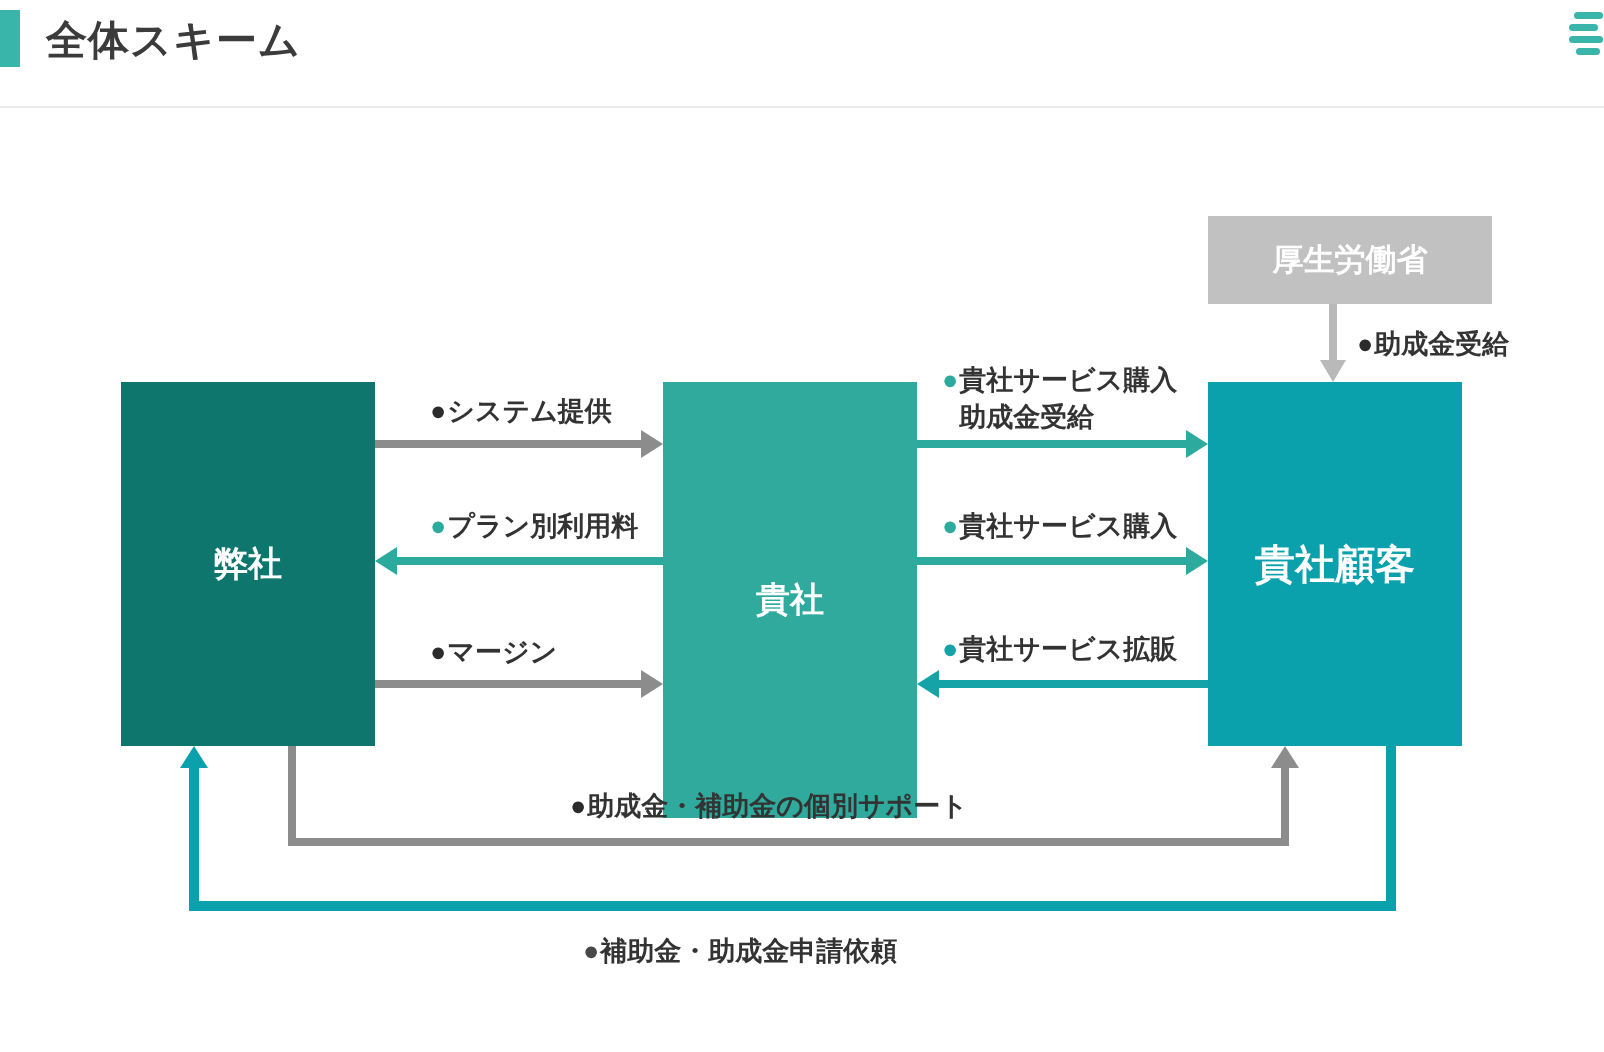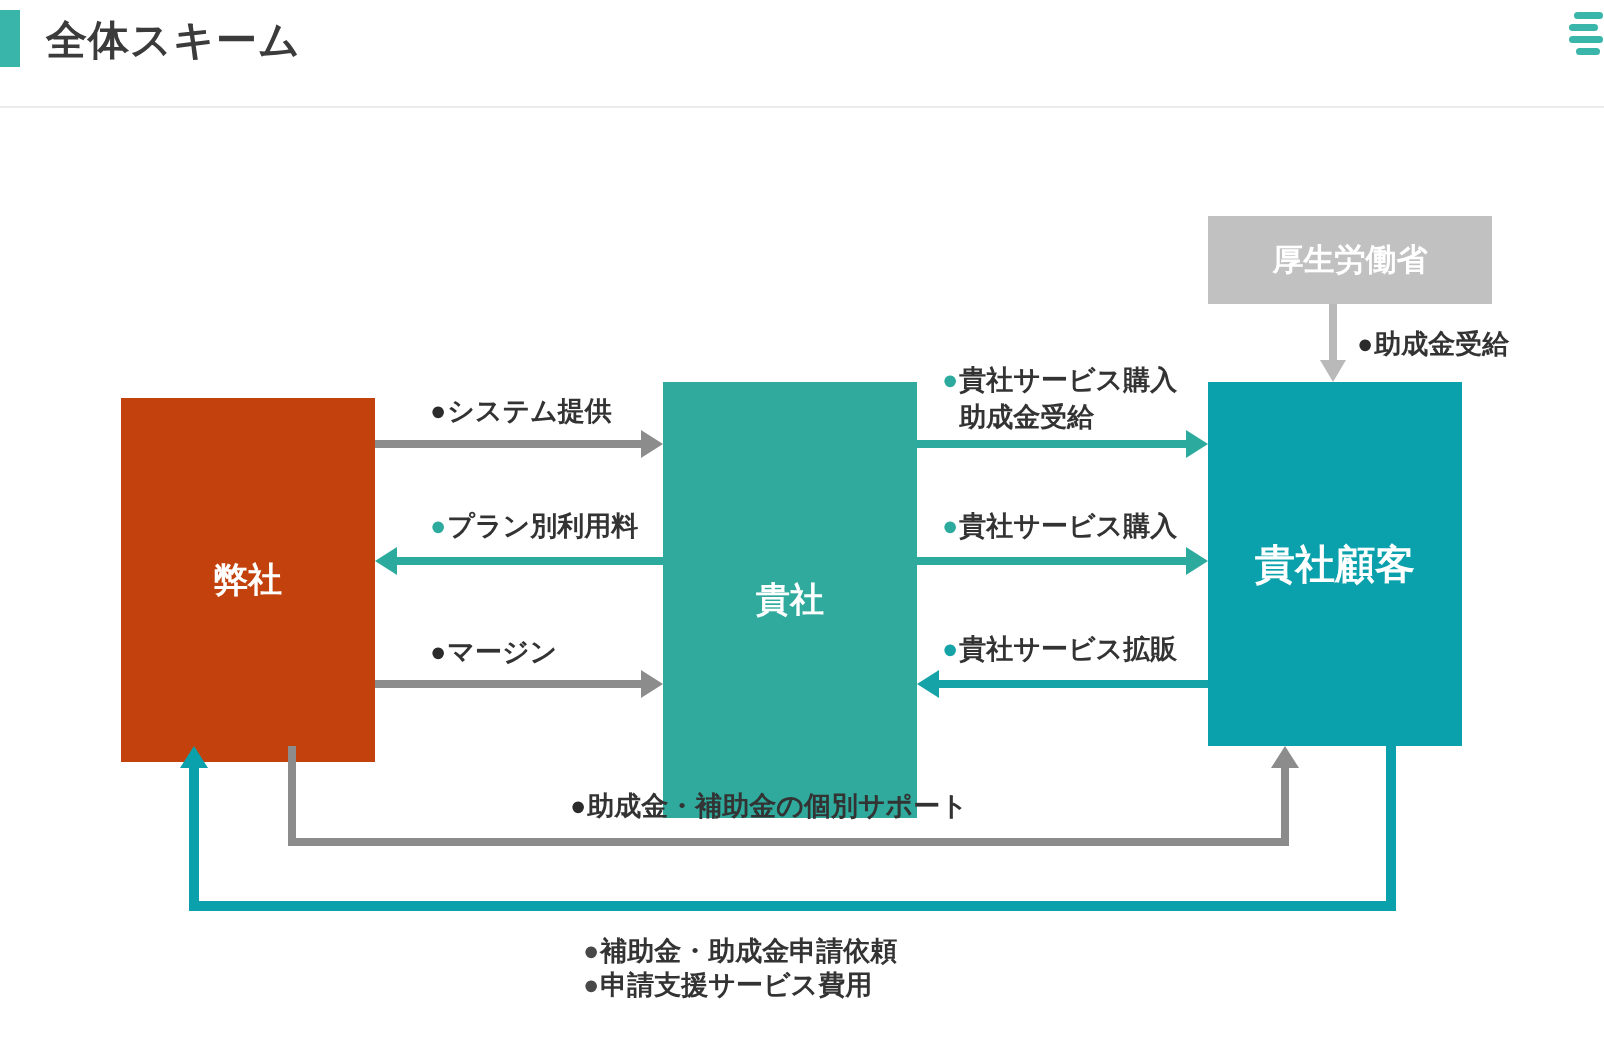--- a/index.html
+++ b/index.html
@@ -15,21 +15,21 @@
   .logo{position:absolute;right:6px;top:8px;display:flex;align-items:center;}
   .logo-mark{display:flex;flex-direction:column;gap:5px;width:36px;margin-right:9px;margin-top:4px;}
   .logo-mark .bar{height:7px;border-radius:4px;background:#3ab5a9;}
   .logo-mark .b1{width:29px;margin-left:5px;}
   .logo-mark .b2{width:29px;margin-left:0;}
   .logo-mark .b3{width:34px;margin-left:0;}
   .logo-mark .b4{width:24px;margin-left:7px;}
   .logo-text{font-size:45px;font-weight:bold;color:#3b4045;white-space:nowrap;letter-spacing:0px;}
   
   .node{position:absolute;display:flex;align-items:center;justify-content:center;color:#ffffff;font-weight:bold;white-space:nowrap;}
-  .node-our{left:121px;top:382px;width:254px;height:364px;background:#c2410c;font-size:34px;margin-top:16px;}
+  .node-our{left:121px;top:382px;width:254px;height:364px;background:#0f766e;font-size:34px;}
   .node-partner{left:663px;top:382px;width:254px;height:436px;background:#2faa9c;font-size:34px;}
   .node-customers{left:1208px;top:382px;width:254px;height:364px;background:#0aa1ac;font-size:40px;}
   .node-ministry{left:1208px;top:216px;width:284px;height:88px;background:#c1c1c1;font-size:31px;}
   
   .hline,.vline{position:absolute;}
   .head{position:absolute;width:0;height:0;}
   .gray{background:#8c8c8c;}
   .teal{background:#2caa9d;}
   .teal-dark{background:#16a3a7;}
   .cyan{background:#0aa1ac;}
@@ -130,18 +130,15 @@
   </div>
 
   <div class="vline cyan" style="left:1386px;top:746px;width:10px;height:165px;"></div>
   <div class="hline cyan" style="left:189px;top:901px;width:1207px;height:10px;"></div>
   <div class="vline cyan" style="left:189px;top:768px;width:10px;height:143px;"></div>
   <div class="head head-up" style="left:180px;top:746px;border-bottom:22px solid #0aa1ac;"></div>
   <div class="lbl bottom-lines" style="left:583px;top:934px;display:block;">
     <div>
       <span class="bullet bullet-dgray">●</span><span>補助金・助成金申請依頼</span>
     </div>
-    <div>
-      <span class="bullet bullet-dgray">●</span><span>申請支援サービス費用</span>
-    </div>
   </div>
 
 </div>
 
 </body></html>

